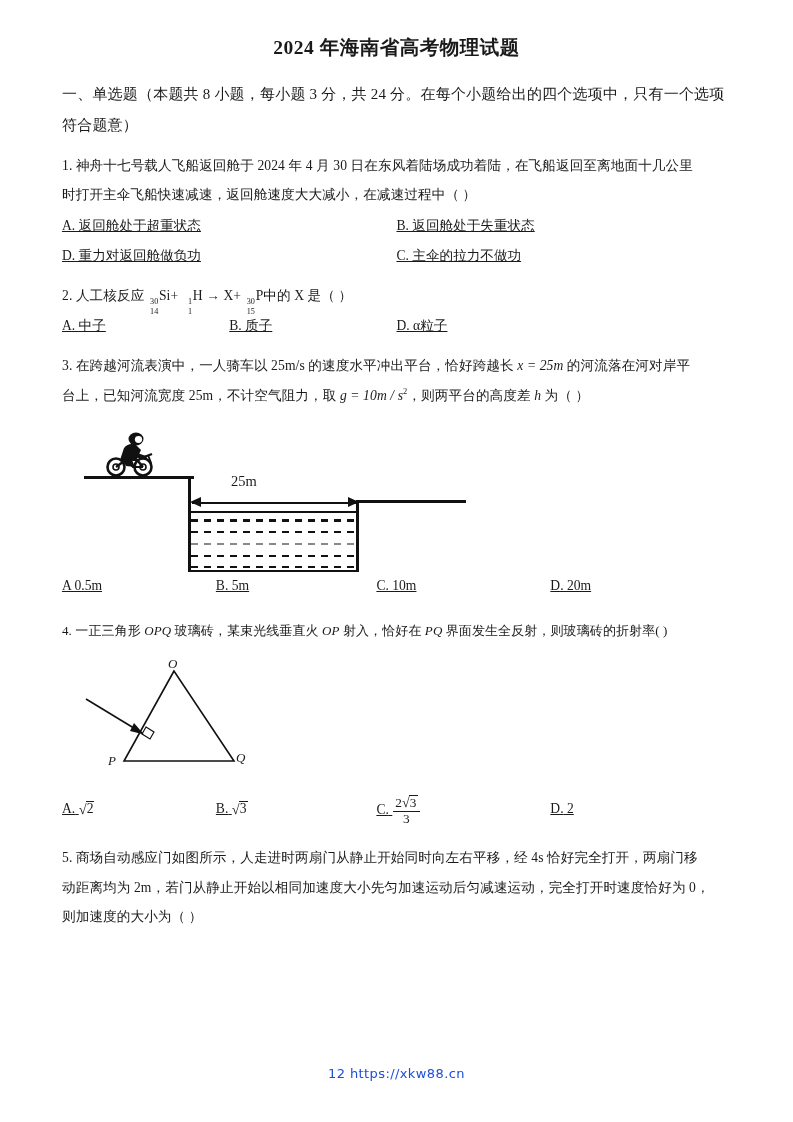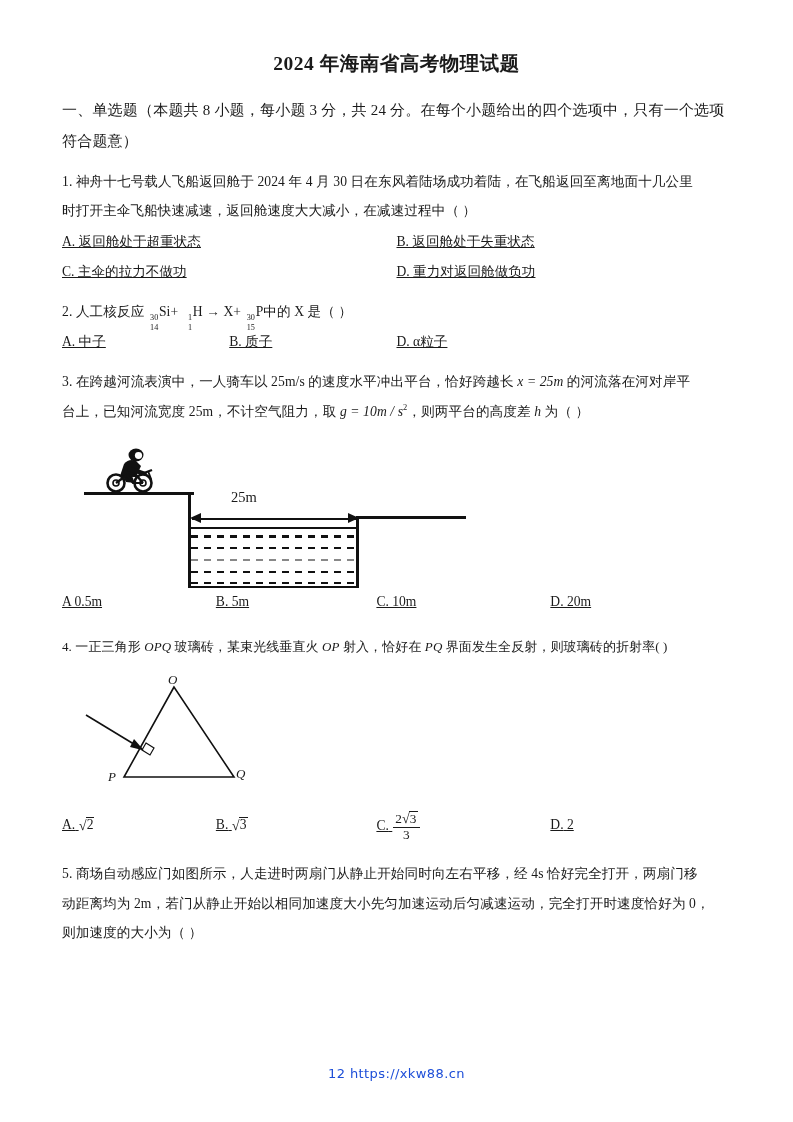--- a/index.html
+++ b/index.html
@@ -19,21 +19,21 @@
     overflow: hidden;
     box-sizing: border-box;
     padding: 0 62px;
   }
   .doc-title {
     text-align: center;
     font-size: 19.5px;
     font-weight: bold;
     letter-spacing: 0.5px;
     margin: 0;
-    padding-top: 50px;
+    padding-top: 34px;
     font-family: "Liberation Serif", "DejaVu Serif", serif;
   }
   .section-head {
     font-size: 15px;
     font-weight: normal;
     line-height: 2.05;
     margin-top: 18px;
     letter-spacing: 0.2px;
   }
   .qtext {
@@ -229,22 +229,22 @@
   <div class="section-head">一、单选题（本题共 8 小题，每小题 3 分，共 24 分。在每个小题给出的四个选项中，只有一个选项符合题意）</div>
 
   <div class="q-block">
     <div class="qtext">1. 神舟十七号载人飞船返回舱于 2024 年 4 月 30 日在东风着陆场成功着陆，在飞船返回至离地面十几公里</div>
     <div class="qtext">时打开主伞飞船快速减速，返回舱速度大大减小，在减速过程中（      ）</div>
     <div class="opts two">
       <div class="opt">A. 返回舱处于超重状态</div>
       <div class="opt">B. 返回舱处于失重状态</div>
     </div>
     <div class="opts two">
+      <div class="opt">D. 重力对返回舱做负功</div>
       <div class="opt">C. 主伞的拉力不做功</div>
-      <div class="opt">D. 重力对返回舱做负功</div>
     </div>
   </div>
 
   <div class="q-block">
     <div class="qtext">
       <span>2. 人工核反应</span><span class="mathserif"><span class="nuc"><span class="a">30</span><span class="z">14</span></span><span>Si</span><span>+</span><span class="nuc"><span class="a">1</span><span class="z">1</span></span><span>H</span>&nbsp;<span>→</span>&nbsp;<span>X</span><span>+</span><span class="nuc"><span class="a">30</span><span class="z">15</span></span><span>P</span></span><span>中的 X 是（      ）</span>
     </div>
     <div class="opts four">
       <div class="opt">A. 中子</div>
       <div class="opt">B. 质子</div>

